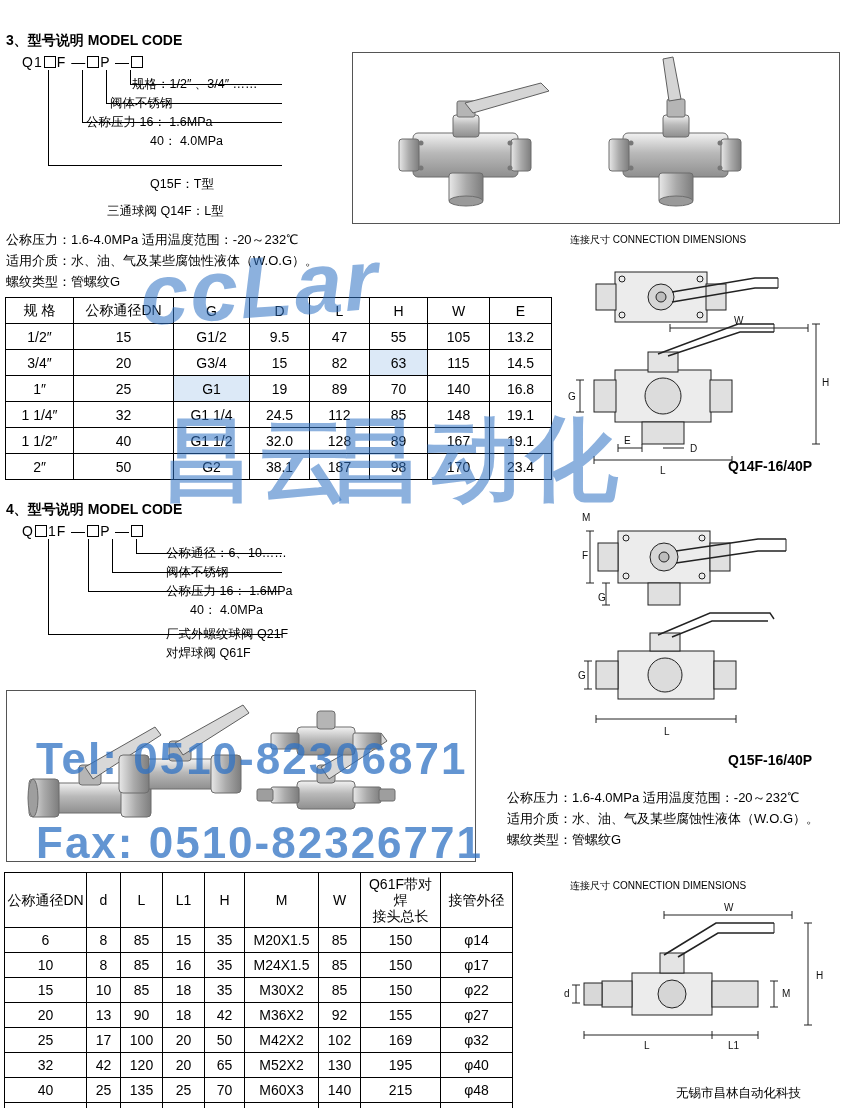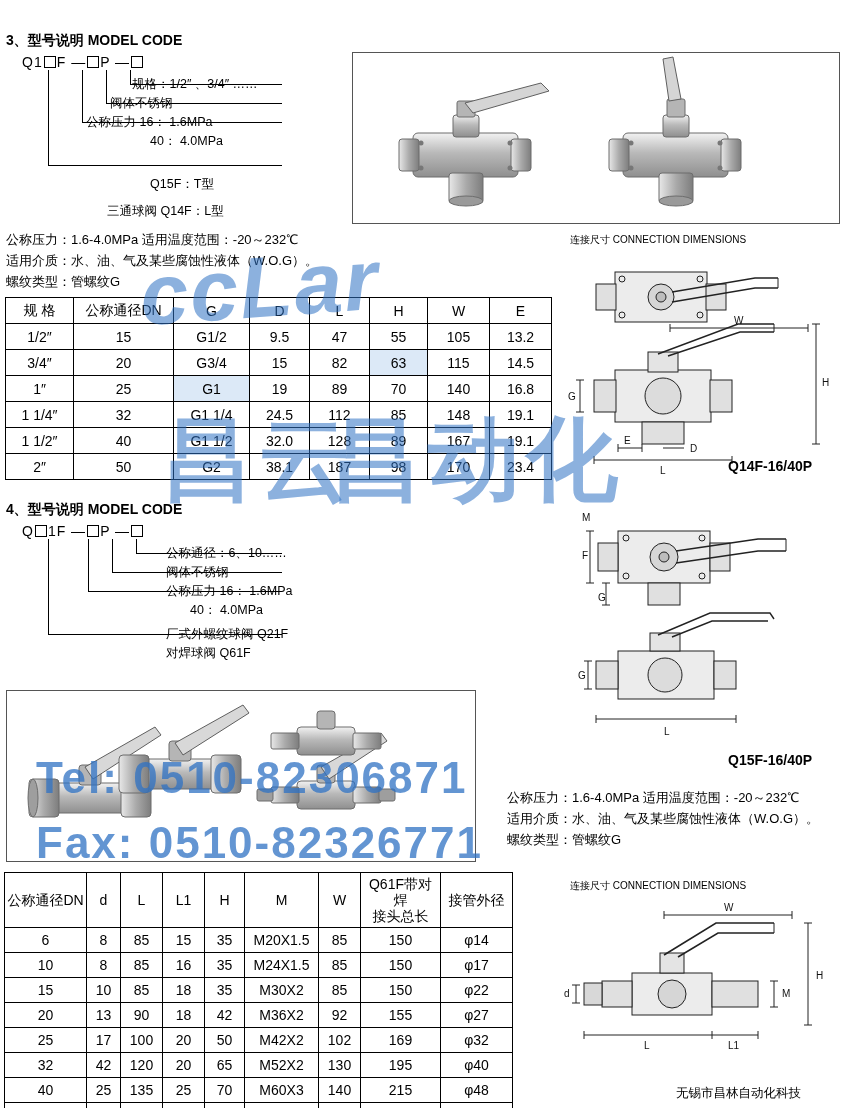--- a/index.html
+++ b/index.html
@@ -536,16 +536,16 @@
         <text x="168" y="154">L1</text>
       </g>
     </svg>
   </div>
 
   <div style="position:absolute; left:676px; top:1085px; font-size:12.5px;">无锡市昌林自动化科技</div>
 
   <div class="wm wm-en" style="left:140px; top:238px; transform:rotate(-4deg);">ccLar</div>
   <div class="wm wm-cn" style="left:128px; top:398px;margin-left:33px;">昌云</div>
   <div class="wm wm-cn" style="left:330px; top:398px;text-align:center;">昌动化</div>
-  <div class="wm wm-tel" style="left:36px; top:734px;margin-top:19px;">Tel: 0510-82306871</div>
+  <div class="wm wm-tel" style="left:36px; top:734px;">Tel: 0510-82306871</div>
   <div class="wm wm-tel" style="left:36px; top:818px;">Fax: 0510-82326771</div>
 
 </div>
 
 </body></html>

